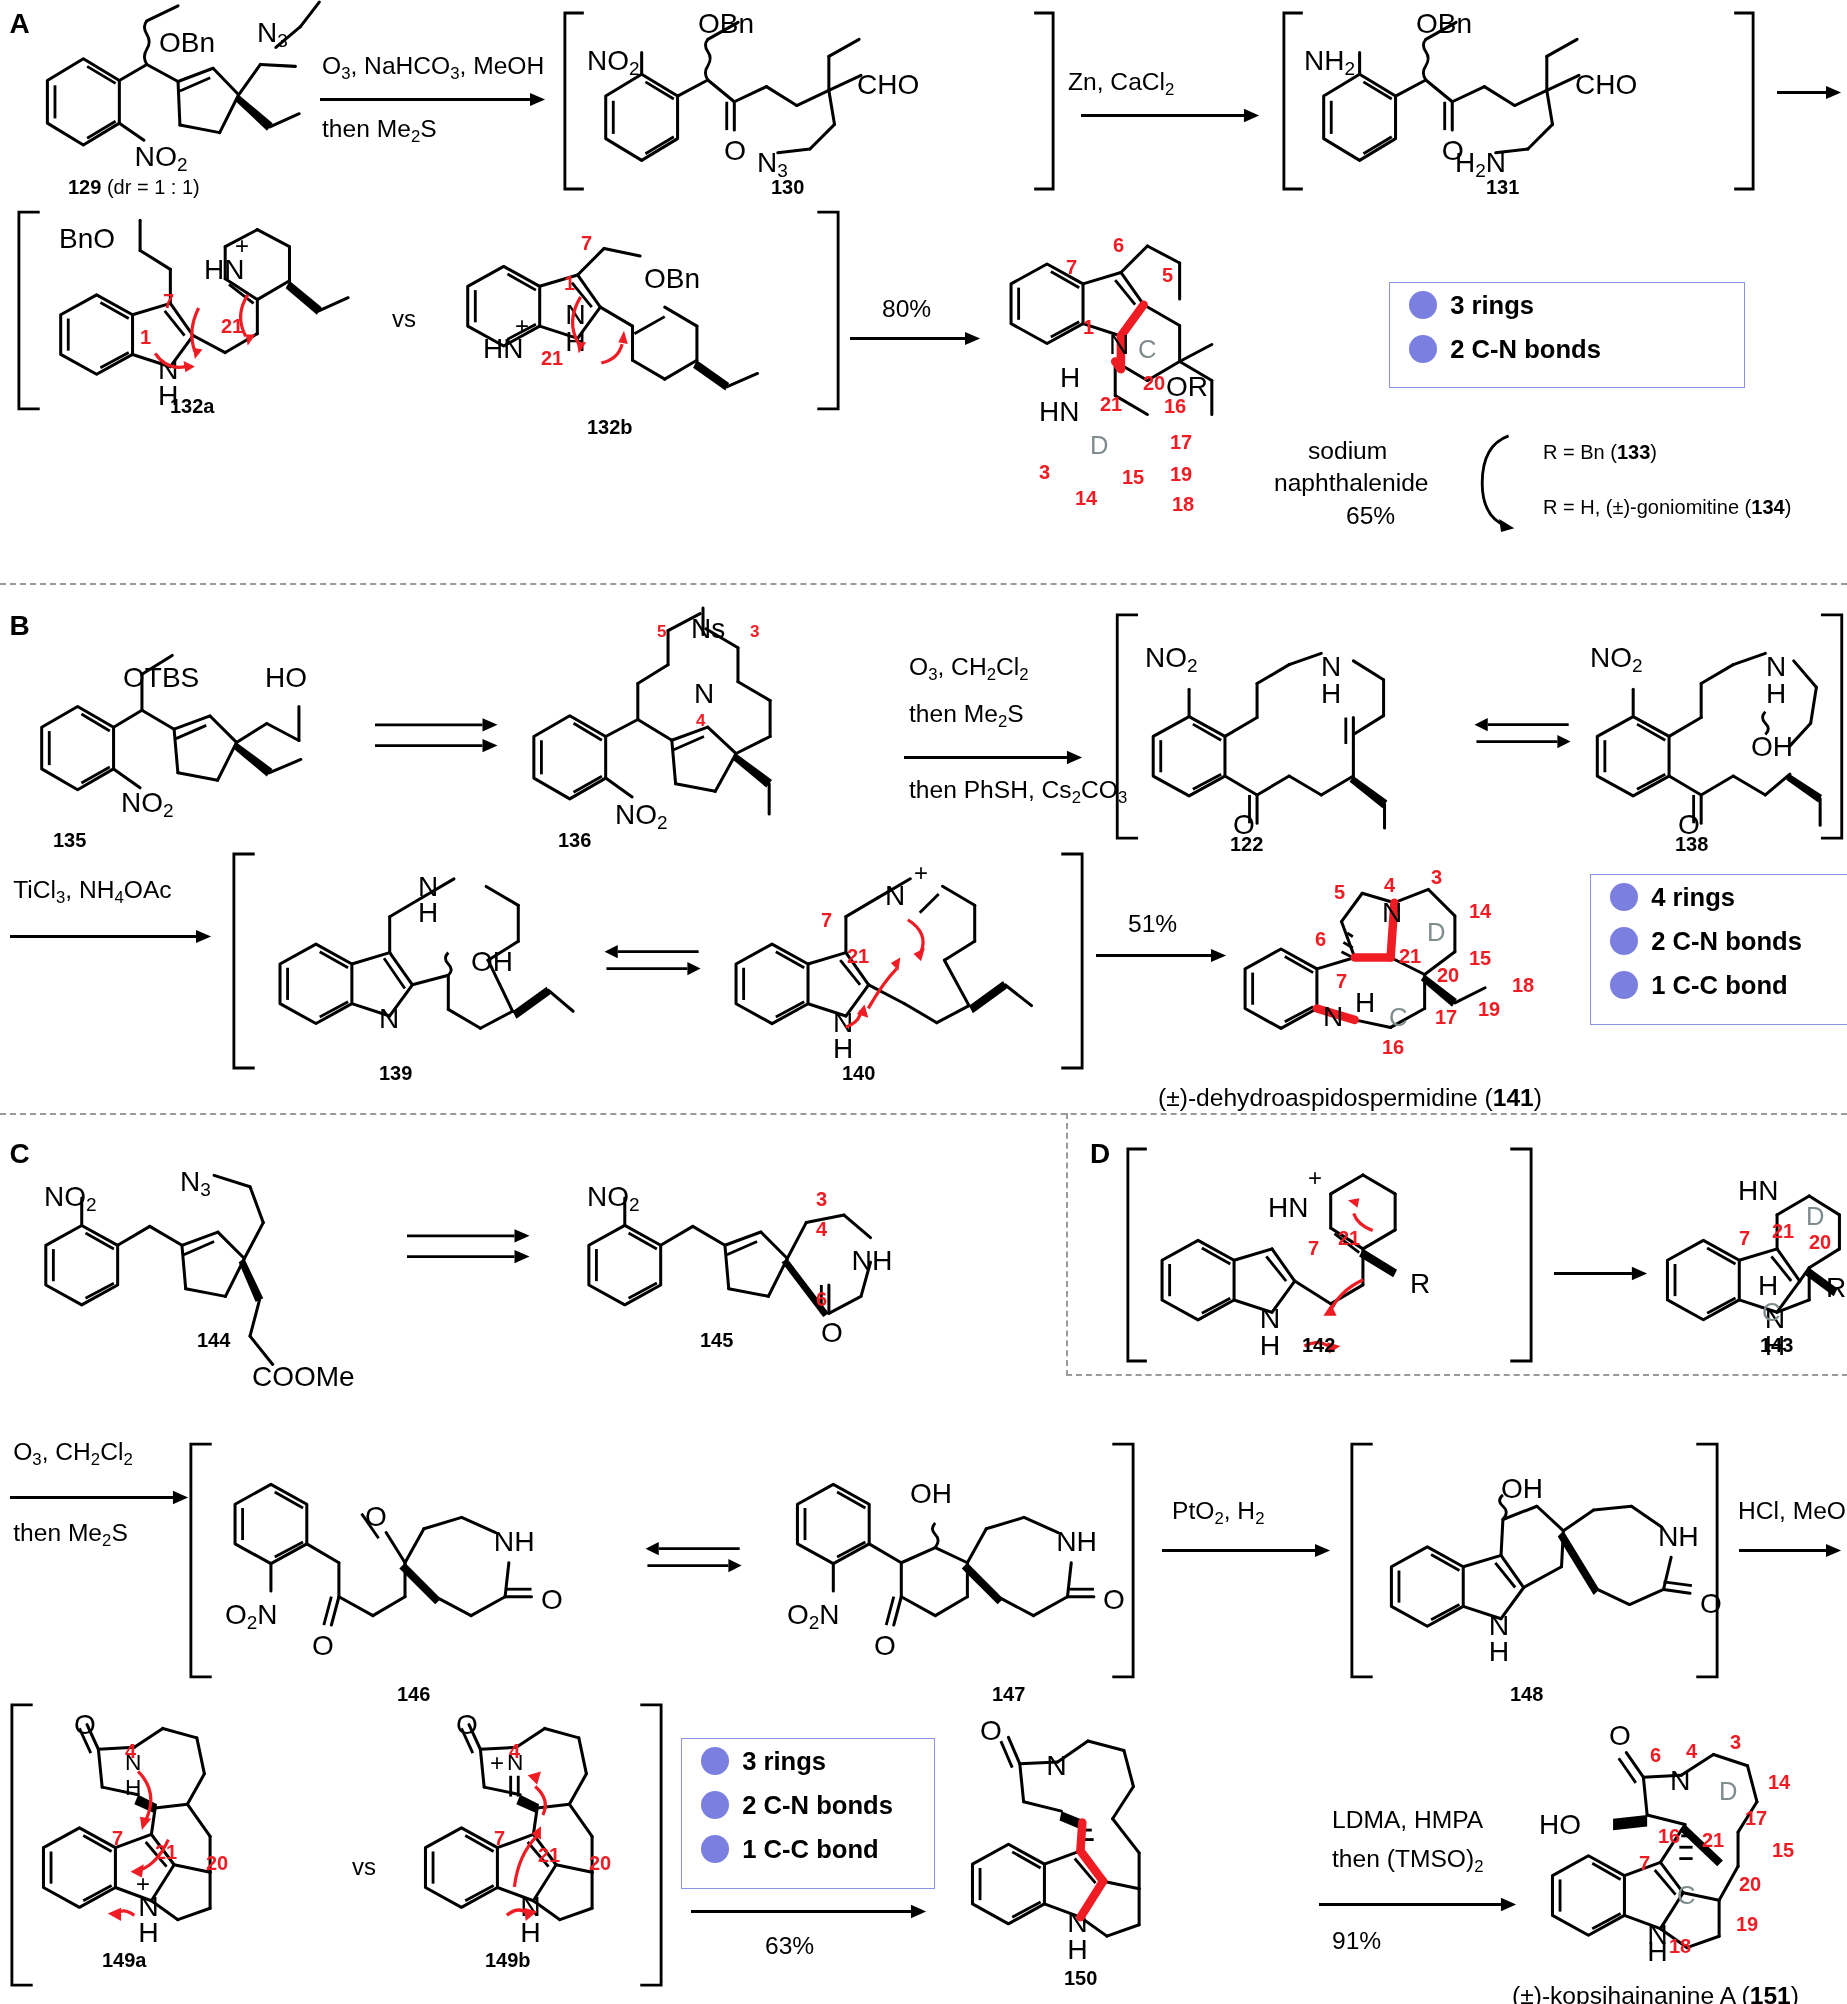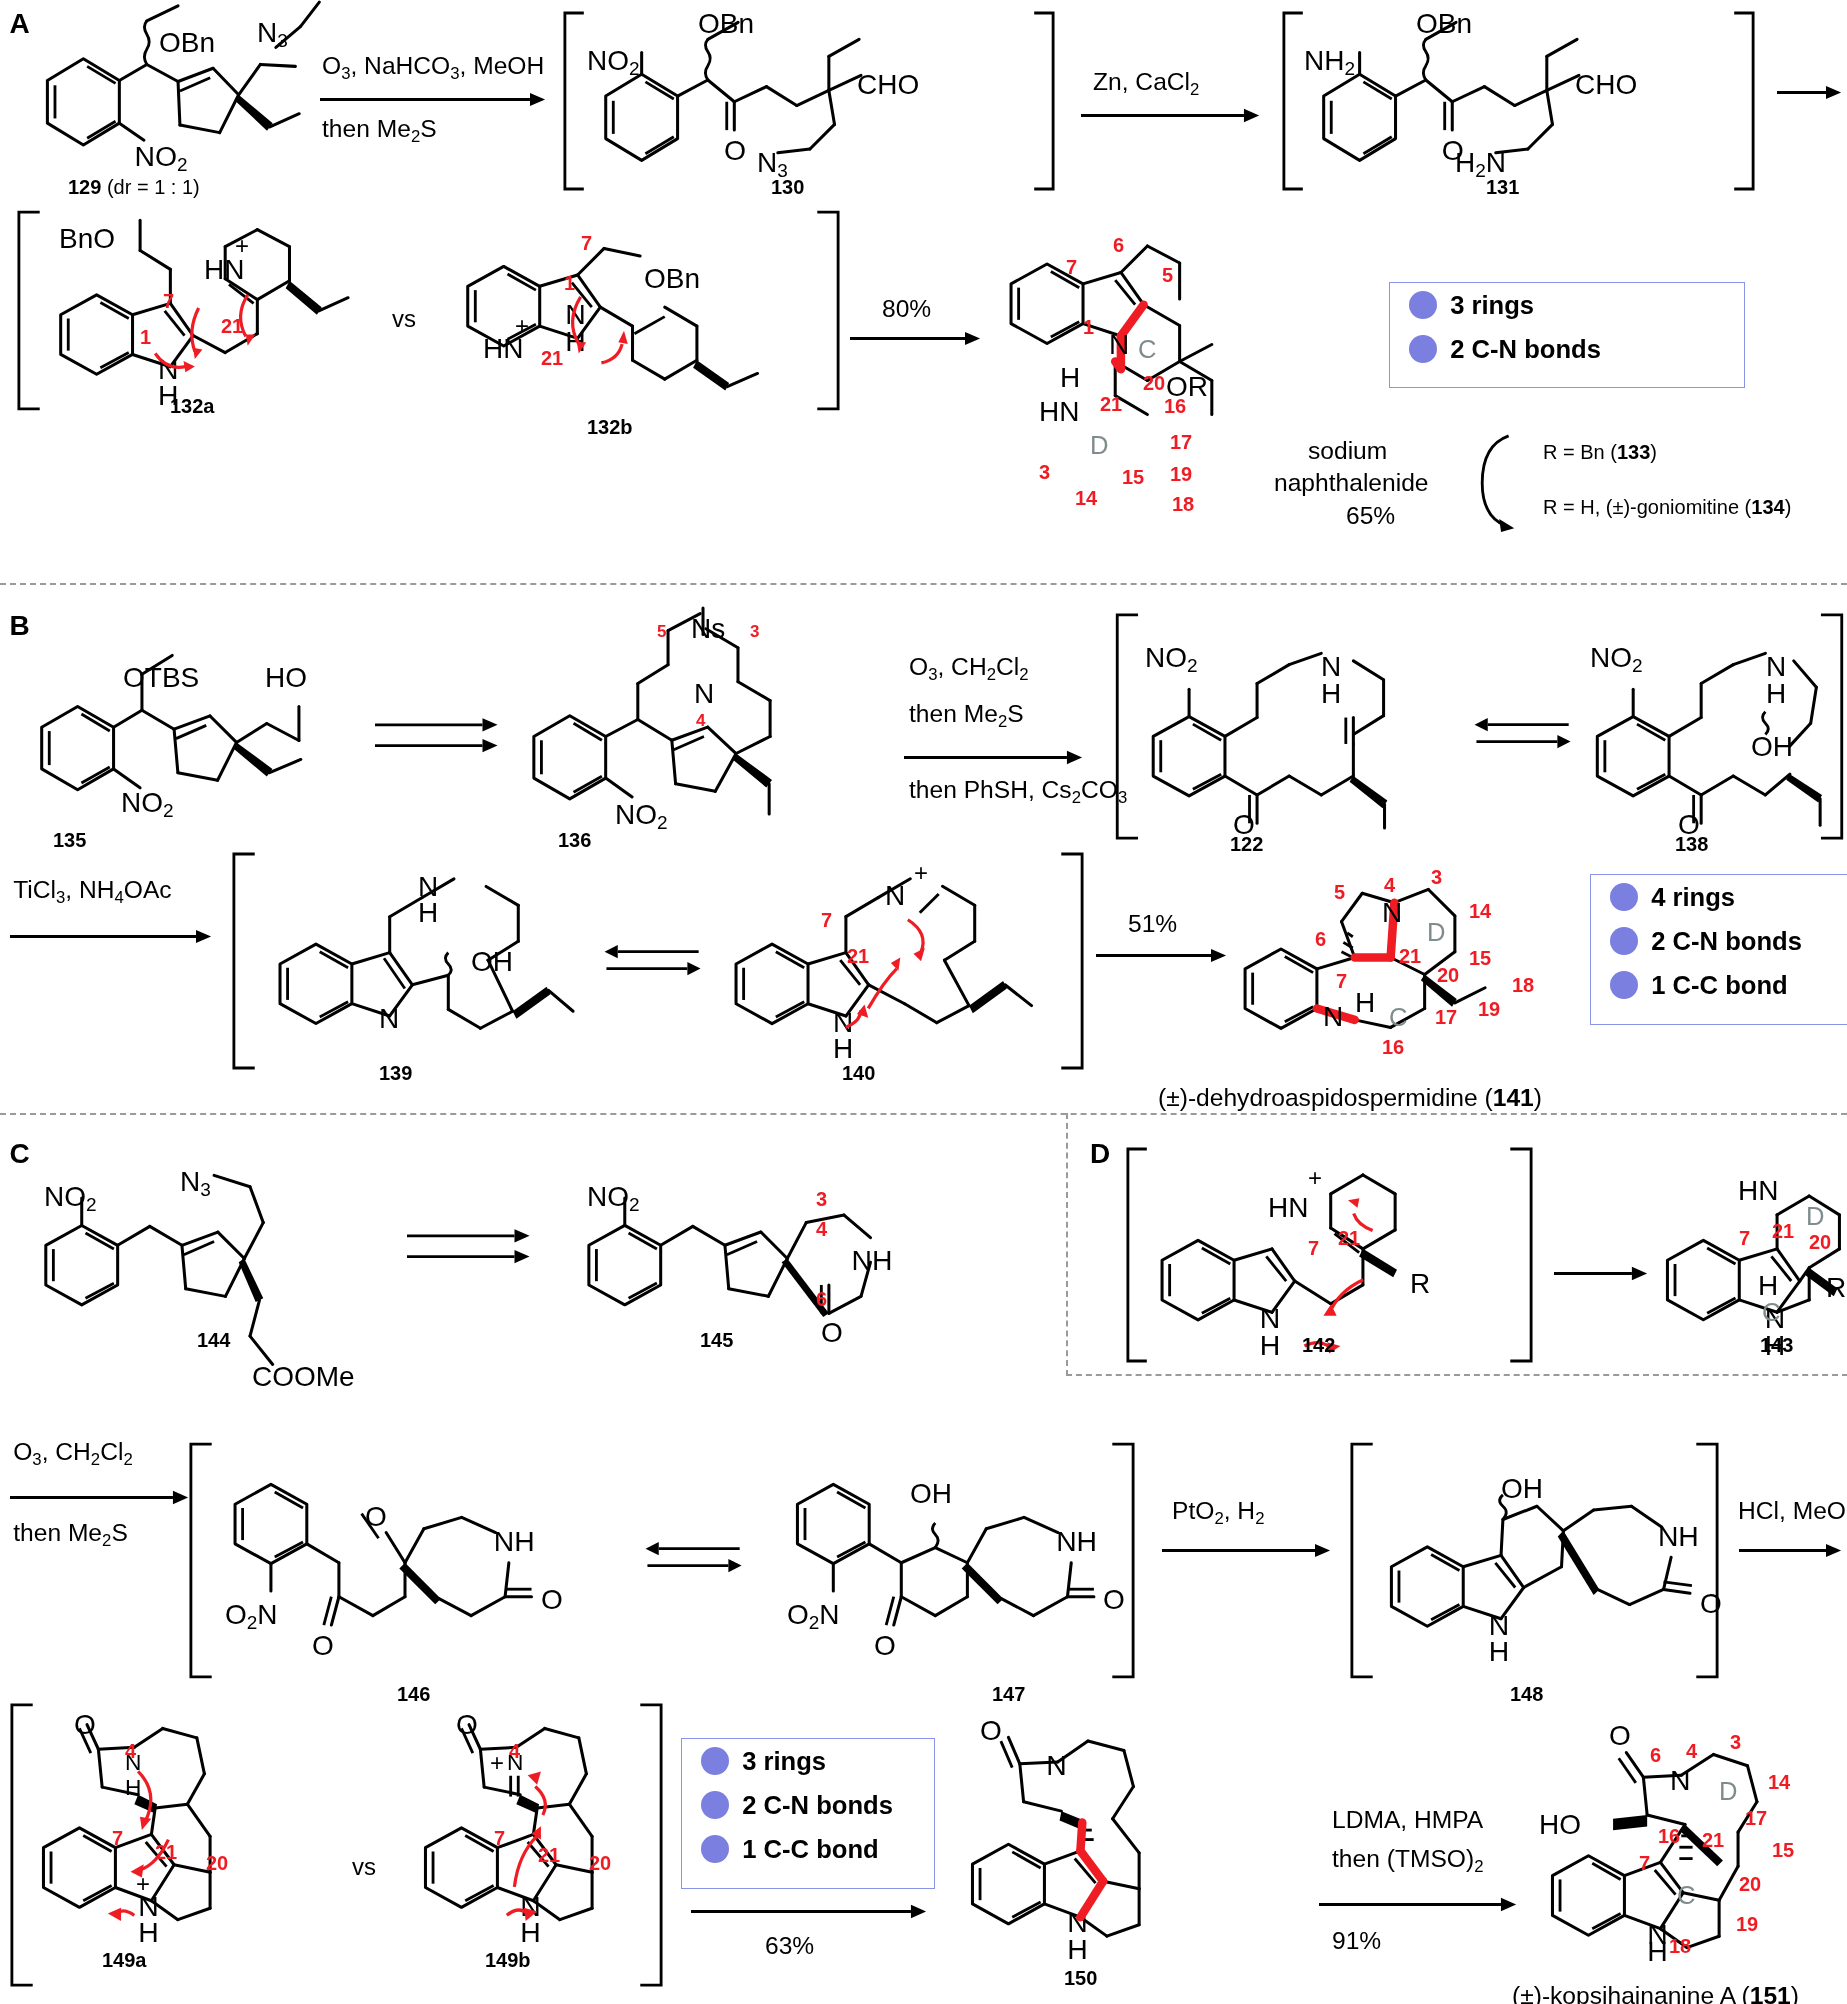--- a/index.html
+++ b/index.html
@@ -121,21 +121,21 @@
   <line class="bd" x1="266" y1="66" x2="272" y2="102"></line>
   <line class="bd" x1="272" y1="102" x2="246" y2="128"></line>
   <line class="bd" x1="246" y1="128" x2="212" y2="132"></line>
 </svg>
 <div class="abs" style="left:698px;top:7.6px;font-size:28px;">OBn</div>
 <div class="abs" style="left:587px;top:45px;font-size:28px;">NO<span style="font-size:19px;vertical-align:-4.7px;">2</span></div>
 <div class="abs" style="left:857px;top:69px;font-size:28px;">CHO</div>
 <div class="abs" style="left:757px;top:147px;font-size:28px;">N<span style="font-size:19px;vertical-align:-4.7px;">3</span></div>
 <div class="abs cpd" style="left:771px;top:176px;">130</div>
 
-<div class="abs cond" style="left:1093px;top:68px;">Zn, CaCl<sub>2</sub></div>
+<div class="abs cond" style="left:1068px;top:68px;">Zn, CaCl<sub>2</sub></div>
 <svg class="abs" style="left:1081px;top:106px;" width="180" height="19" viewBox="0 0 190 20">
   <line class="arrw" x1="0" y1="10" x2="172" y2="10"></line>
   <polygon class="arrwhead" points="172,3 188,10 172,17"></polygon>
 </svg>
 
 <svg class="abs" style="left:1282px;top:11.4px;" width="473" height="180" viewBox="0 0 500 190">
   <path class="brk" d="M22,2 L2,2 L2,188 L22,188"></path>
   <path class="brk" d="M478,2 L498,2 L498,188 L478,188"></path>
 </svg>
 

